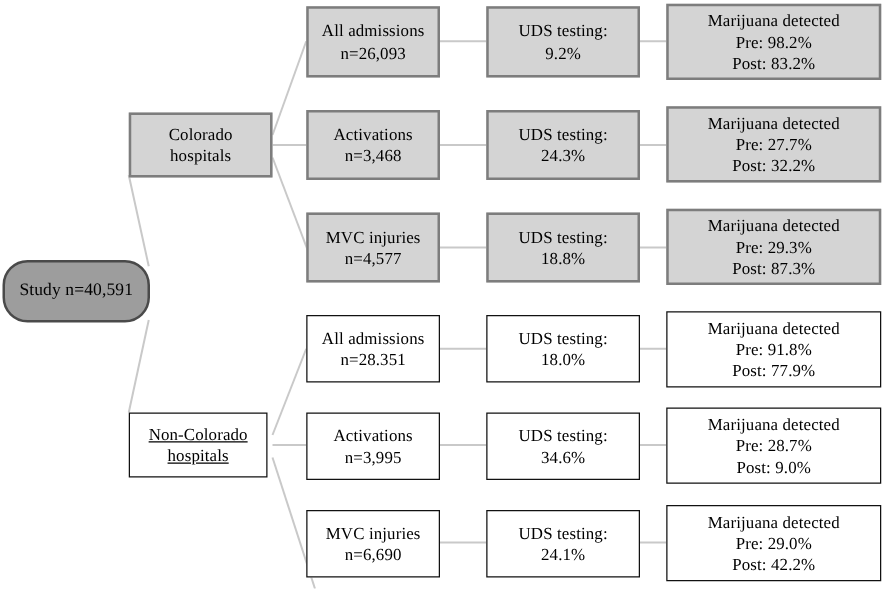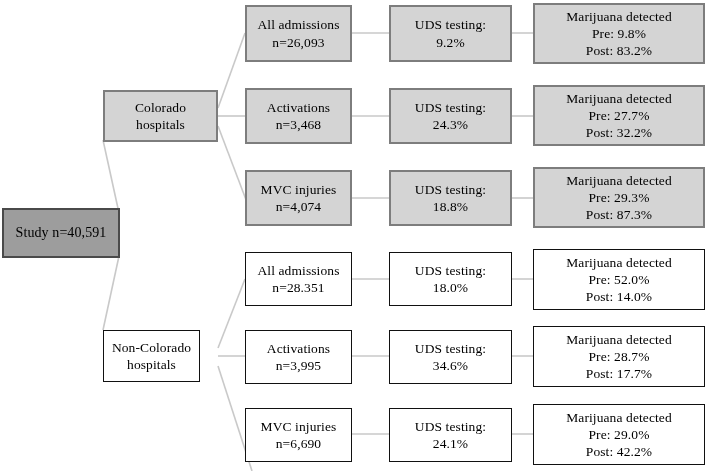--- a/index.html
+++ b/index.html
@@ -88,65 +88,65 @@
 
       <line x1="512" y1="33" x2="533" y2="33"></line>
       <line x1="512" y1="116" x2="533" y2="116"></line>
       <line x1="512" y1="198" x2="533" y2="198"></line>
       <line x1="512" y1="279" x2="533" y2="279"></line>
       <line x1="512" y1="356" x2="533" y2="356"></line>
       <line x1="512" y1="434" x2="533" y2="434"></line>
     </g>
   </svg>
 
-  <div class="node root" style="left:2px; top:208px; width:118px; height:50px;">
+  <div class="node root" style="left:2px; top:208px; width:118px; height:50px;border-radius:20px;">
     <span class="line">Study n=40,591</span>
   </div>
 
   <div class="node shaded" style="left:103px; top:90px; width:115px; height:52px;">
     <span class="line">Colorado</span>
     <span class="line">hospitals</span>
   </div>
 
-  <div class="node plain" style="left:103px; top:330px; width:97px; height:52px;">
+  <div class="node plain" style="left:103px; top:330px; width:111px; height:52px;text-decoration:underline;">
     <span class="line">Non-Colorado</span>
     <span class="line">hospitals</span>
   </div>
 
   <div class="node shaded" style="left:245px; top:5px; width:107px; height:57px;">
     <span class="line">All admissions</span>
     <span class="line">n=26,093</span>
   </div>
   <div class="node shaded" style="left:389px; top:5px; width:123px; height:57px;">
     <span class="line">UDS testing:</span>
     <span class="line">9.2%</span>
   </div>
   <div class="node shaded" style="left:533px; top:3px; width:172px; height:61px;">
     <span class="line">Marijuana detected</span>
-    <span class="line">Pre: 9.8%</span>
+    <span class="line">Pre: 98.2%</span>
     <span class="line">Post: 83.2%</span>
   </div>
 
   <div class="node shaded" style="left:245px; top:88px; width:107px; height:56px;">
     <span class="line">Activations</span>
     <span class="line">n=3,468</span>
   </div>
   <div class="node shaded" style="left:389px; top:88px; width:123px; height:56px;">
     <span class="line">UDS testing:</span>
     <span class="line">24.3%</span>
   </div>
   <div class="node shaded" style="left:533px; top:85px; width:172px; height:61px;">
     <span class="line">Marijuana detected</span>
     <span class="line">Pre: 27.7%</span>
     <span class="line">Post: 32.2%</span>
   </div>
 
   <div class="node shaded" style="left:245px; top:170px; width:107px; height:56px;">
     <span class="line">MVC injuries</span>
-    <span class="line">n=4,074</span>
+    <span class="line">n=4,577</span>
   </div>
   <div class="node shaded" style="left:389px; top:170px; width:123px; height:56px;">
     <span class="line">UDS testing:</span>
     <span class="line">18.8%</span>
   </div>
   <div class="node shaded" style="left:533px; top:167px; width:172px; height:61px;">
     <span class="line">Marijuana detected</span>
     <span class="line">Pre: 29.3%</span>
     <span class="line">Post: 87.3%</span>
   </div>
@@ -154,36 +154,36 @@
   <div class="node plain" style="left:245px; top:252px; width:107px; height:54px;">
     <span class="line">All admissions</span>
     <span class="line">n=28.351</span>
   </div>
   <div class="node plain" style="left:389px; top:252px; width:123px; height:54px;">
     <span class="line">UDS testing:</span>
     <span class="line">18.0%</span>
   </div>
   <div class="node plain" style="left:533px; top:249px; width:172px; height:61px;">
     <span class="line">Marijuana detected</span>
-    <span class="line">Pre: 52.0%</span>
-    <span class="line">Post: 14.0%</span>
+    <span class="line">Pre: 91.8%</span>
+    <span class="line">Post: 77.9%</span>
   </div>
 
   <div class="node plain" style="left:245px; top:330px; width:107px; height:54px;">
     <span class="line">Activations</span>
     <span class="line">n=3,995</span>
   </div>
   <div class="node plain" style="left:389px; top:330px; width:123px; height:54px;">
     <span class="line">UDS testing:</span>
     <span class="line">34.6%</span>
   </div>
   <div class="node plain" style="left:533px; top:326px; width:172px; height:61px;">
     <span class="line">Marijuana detected</span>
     <span class="line">Pre: 28.7%</span>
-    <span class="line">Post: 17.7%</span>
+    <span class="line">Post: 9.0%</span>
   </div>
 
   <div class="node plain" style="left:245px; top:408px; width:107px; height:54px;">
     <span class="line">MVC injuries</span>
     <span class="line">n=6,690</span>
   </div>
   <div class="node plain" style="left:389px; top:408px; width:123px; height:54px;">
     <span class="line">UDS testing:</span>
     <span class="line">24.1%</span>
   </div>

